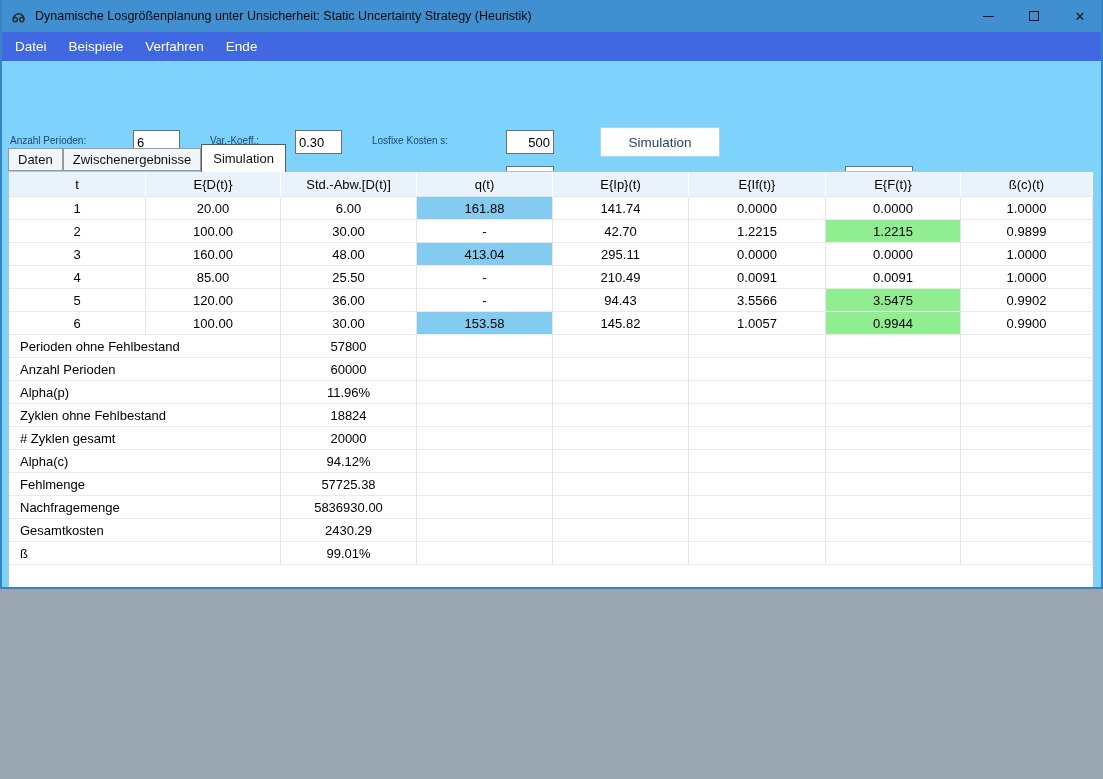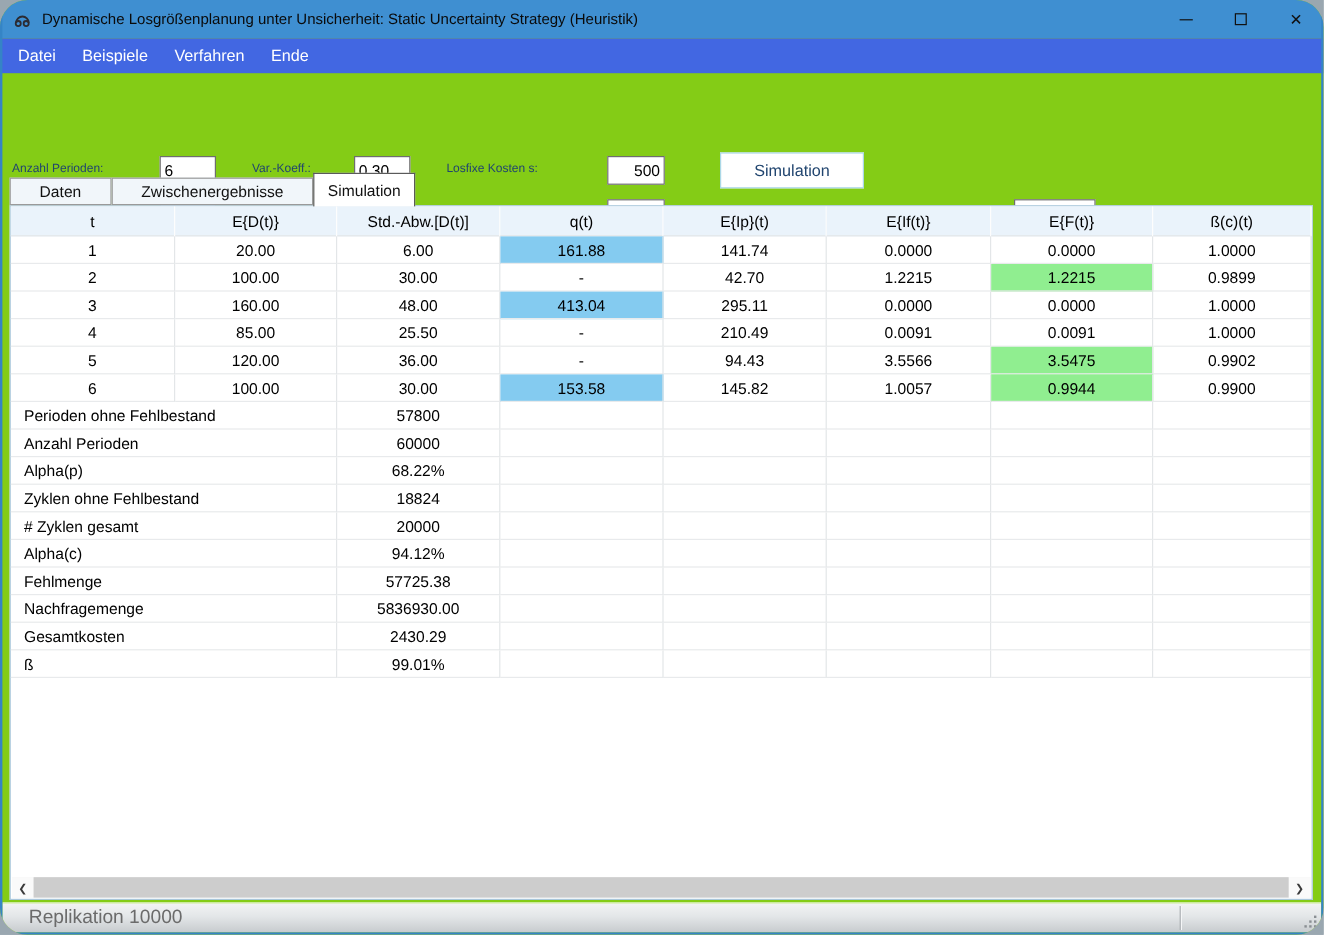--- a/index.html
+++ b/index.html
@@ -1,21 +1,21 @@
 <!DOCTYPE html>
 <html><head>
 <meta charset="utf-8">
 <style>
   * { margin:0; padding:0; box-sizing:border-box; }
   html,body { background:#9aa7b0; }
   body { font-family:"Liberation Sans", sans-serif; }
 
   .window{
-    position:relative; width:1103px; height:779px;
-    background:#84cc16; overflow:hidden;border-radius:23px;
+    position:relative; width:1103px; height:589px;
+    background:#7dd3fc; overflow:hidden;
   }
   .win-border{ position:absolute; background:#3584C6; z-index:50; }
   .wb-left{ left:0; top:0; bottom:0; width:2px; }
   .wb-right{ right:0; top:0; bottom:0; width:2px; }
   .wb-bottom{ left:0; bottom:0; right:0; height:2px; }
 
   
   .titlebar{
     position:absolute; left:0; top:0; width:1103px; height:32px;
     background:#3F8FD1; display:flex; align-items:center; z-index:10;
@@ -47,21 +47,21 @@
     background:#fff; border:1px solid #ABD7E6; color:#21456F;
     font-family:"Liberation Sans", sans-serif; font-size:13.5px;
   }
 
   
   .tabstrip{
     position:absolute; left:8px; top:144px; width:1090px; height:27px;
     display:flex; align-items:flex-end; z-index:5;
   }
   .tab{
-    font-size:13px; color:#111; padding:0 24px; display:flex; align-items:center;
+    font-size:13px; color:#111; padding:0 9px; display:flex; align-items:center;
     background:#F1F6FA; border:1px solid #9A9A9A; height:23px; margin-right:0;
   }
   .tab.active{
     background:#fff; border:1px solid #5A5A5A; border-bottom:none;
     height:28px; position:relative; bottom:-1px; z-index:6; padding:0 11px;
   }
 
   
   .panel{
     position:absolute; left:8px; top:171px; width:1086px; height:579px;
@@ -266,21 +266,21 @@
             <td class="lbl" colspan="2">Anzahl Perioden</td>
             <td>60000</td>
             <td></td>
             <td></td>
             <td></td>
             <td></td>
             <td></td>
           </tr>
           <tr>
             <td class="lbl" colspan="2">Alpha(p)</td>
-            <td>68.22%</td>
+            <td>11.96%</td>
             <td></td>
             <td></td>
             <td></td>
             <td></td>
             <td></td>
           </tr>
           <tr>
             <td class="lbl" colspan="2">Zyklen ohne Fehlbestand</td>
             <td>18824</td>
             <td></td>

